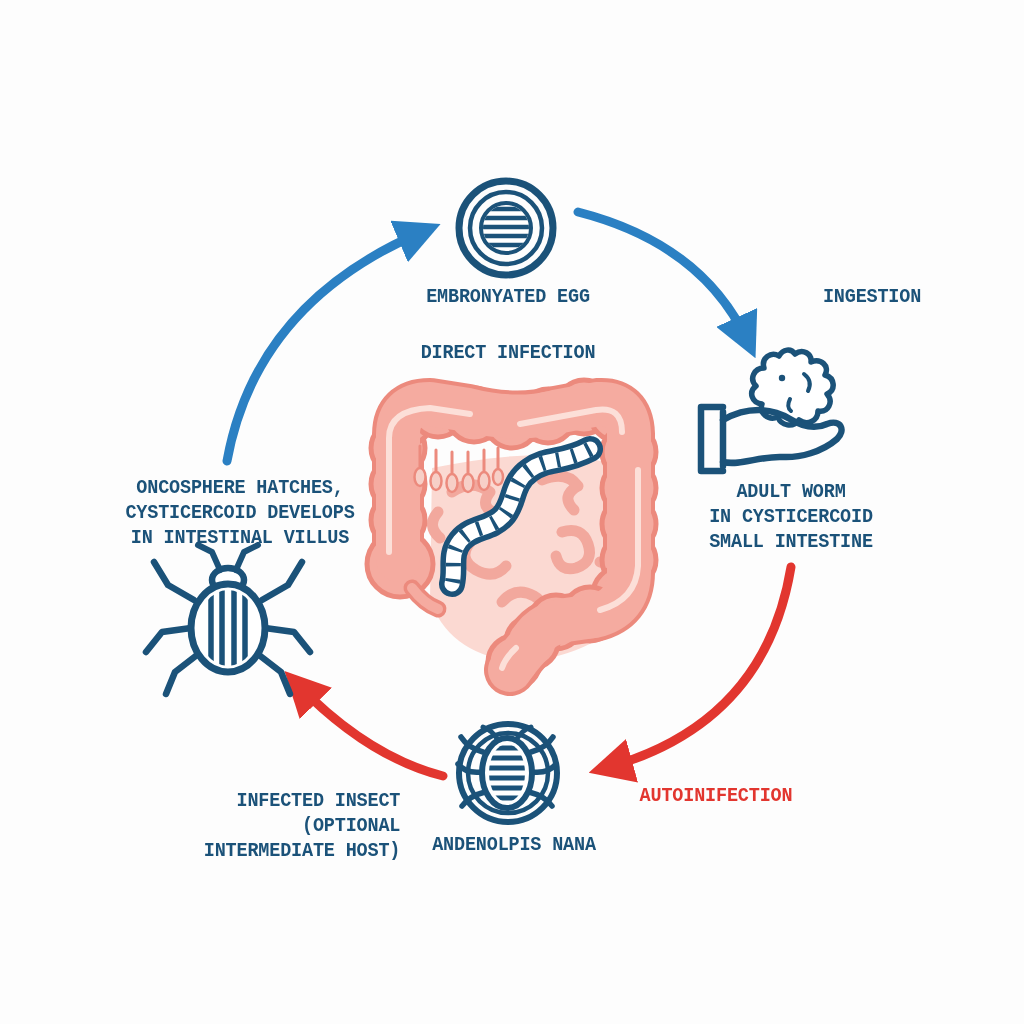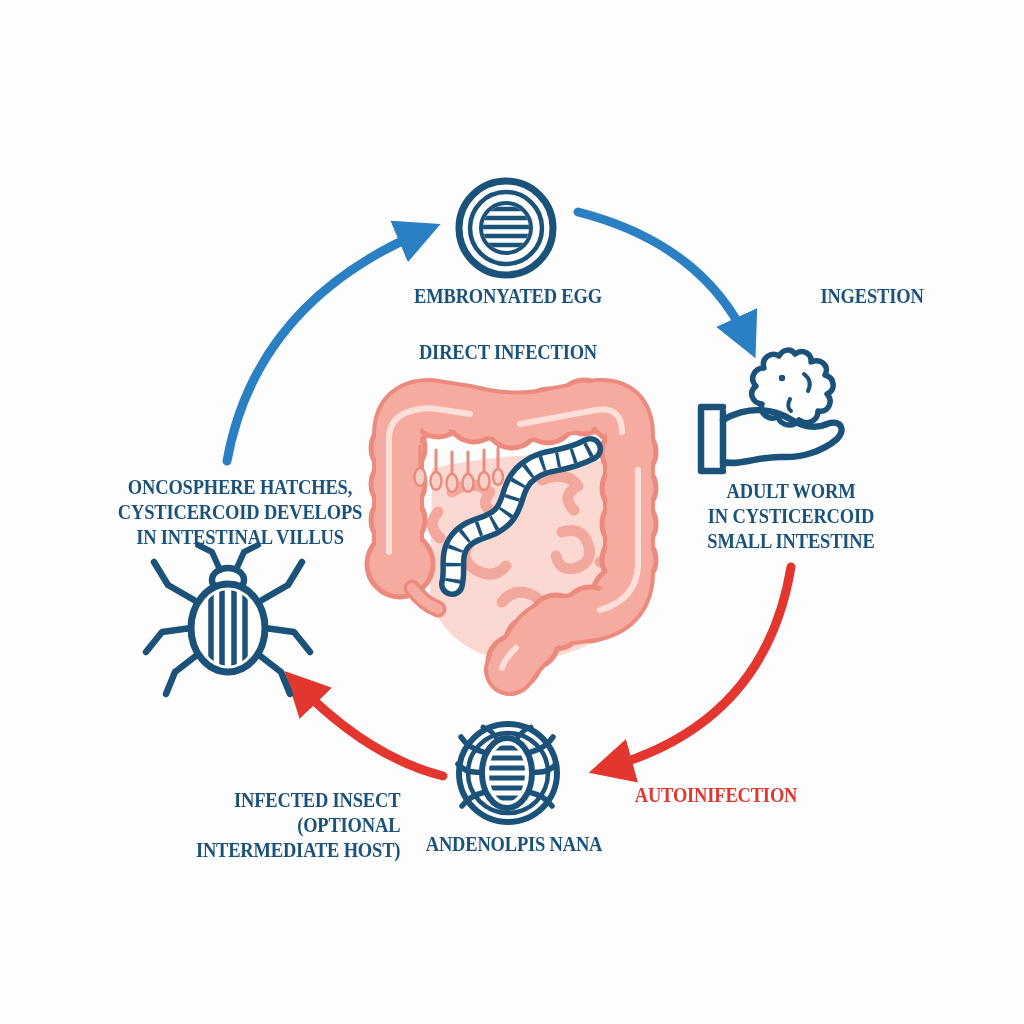--- a/index.html
+++ b/index.html
@@ -1,17 +1,17 @@
 <!DOCTYPE html>
 <html style="--background: #fdfdfd; --navy: #1b5279; --blue: #2b80c3; --red: #e2362f; --salmon-line: #ec8a7d; --salmon-fill: #f5aba0; --pink-light: #fbd9d2; --pink-mid: #f2a89d; --pink-bulb: #f7cfc7; --pink-hl: #fcdfd8;"><head>
 <meta charset="utf-8">
 <style>
   html,body{margin:0;padding:0;background:#fff;}
   .canvas{position:relative;width:1024px;height:1024px;background:var(--background,#fff);
-          font-family:Liberation Serif, serif;overflow:hidden;}
+          font-family:Liberation Mono, monospace;overflow:hidden;}
   svg.art{position:absolute;left:0;top:0;width:1024px;height:1024px;}
 
   
   .s-navy{stroke:var(--navy);}  .f-navy{fill:var(--navy);}
   .s-blue{stroke:var(--blue);}  .s-red{stroke:var(--red);}
   .f-white{fill:#ffffff;}       .f-none{fill:none;}
   .s-sal{stroke:var(--salmon-line);} .f-sal{fill:var(--salmon-fill);}
   .s-salfill{stroke:var(--salmon-fill);}
   .f-pinklight{fill:var(--pink-light);} .s-pinkmid{stroke:var(--pink-mid);}
   .s-pinkhl{stroke:var(--pink-hl);}     .f-pinkbulb{fill:var(--pink-bulb);}

